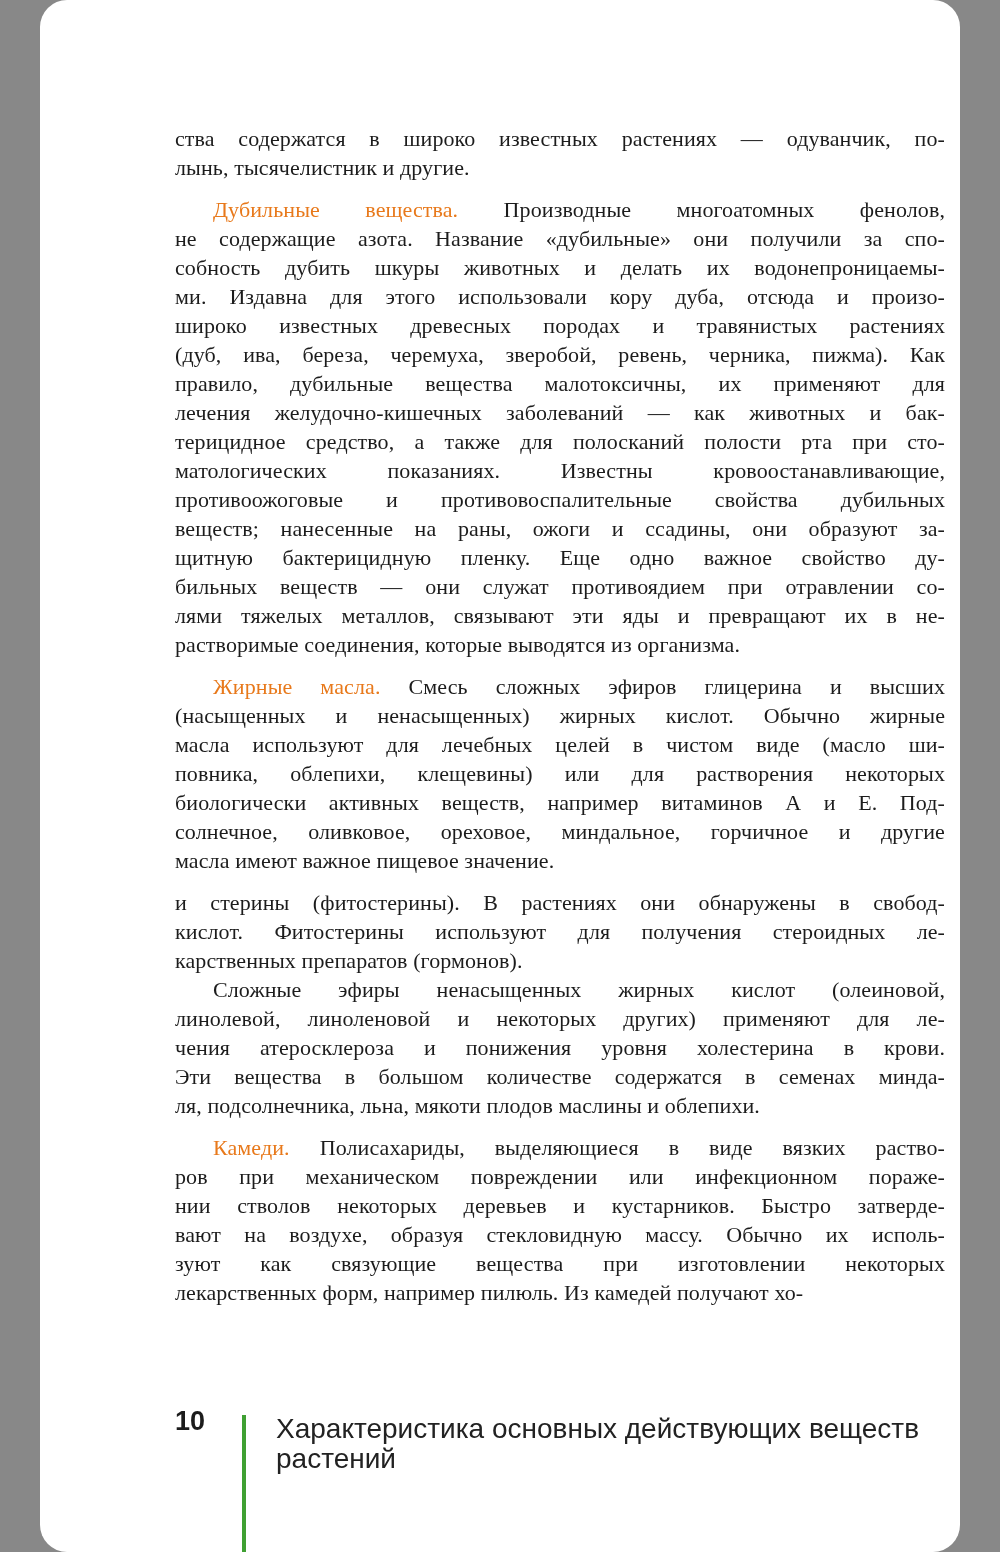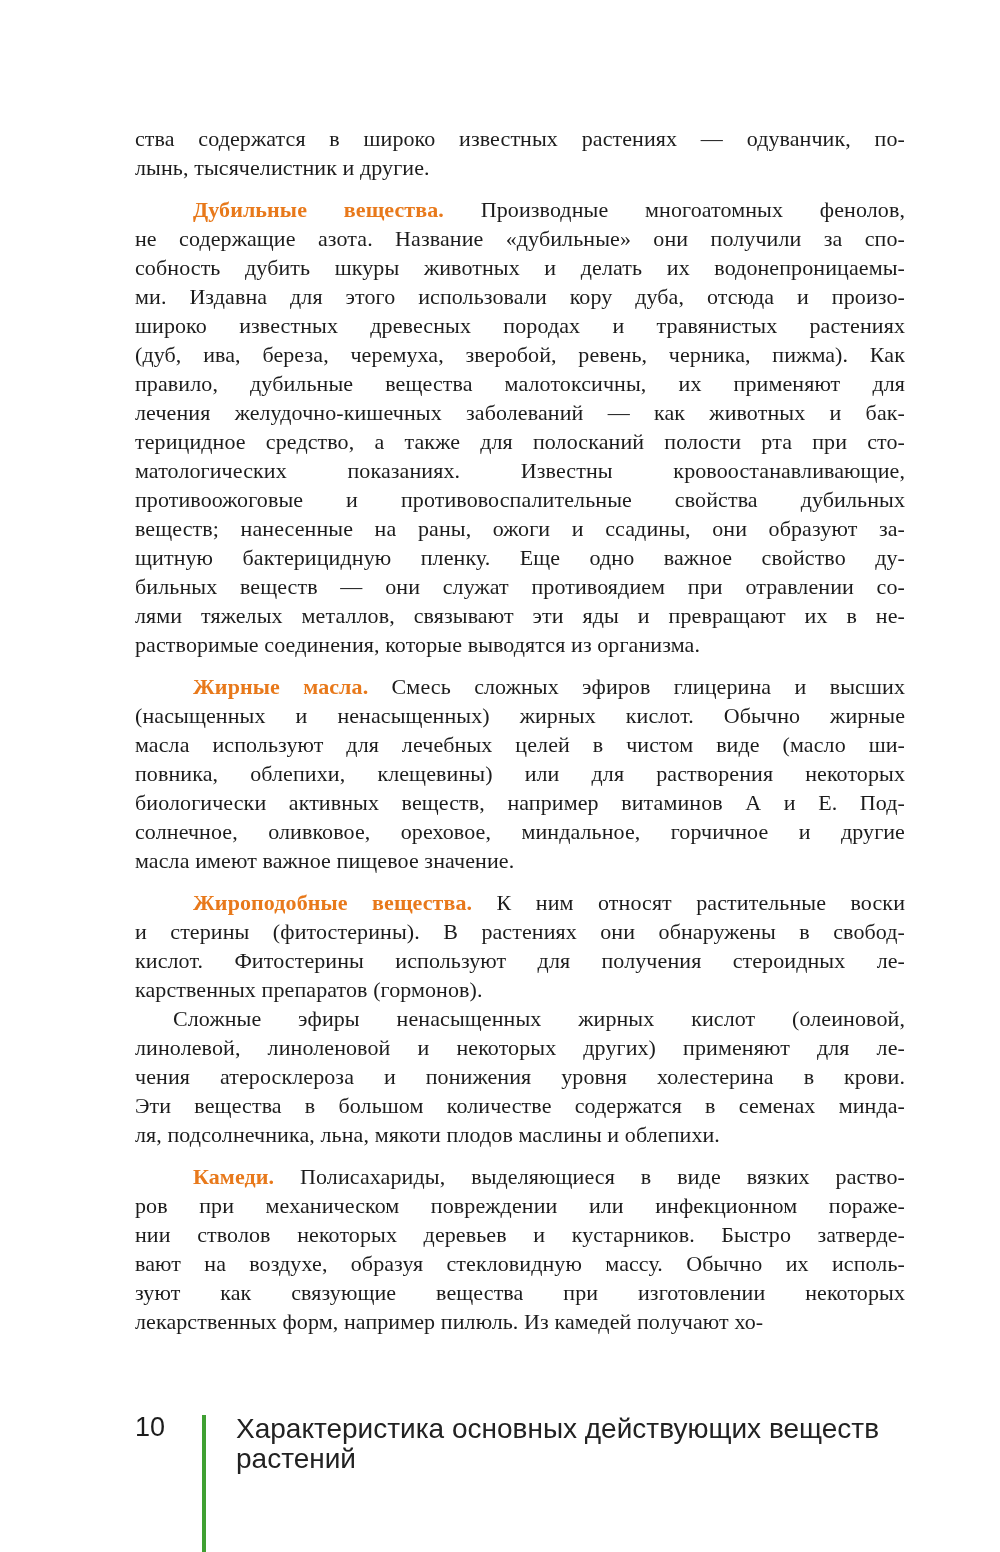--- a/index.html
+++ b/index.html
@@ -6,26 +6,27 @@
     --heading-orange:#E8791B;
     --rule-green:#3FA032;
     --body-text:#1C1C1C;
     --footer-text:#222222;
     --page-bg:#FFFFFF;
   }
   html,body{margin:0;padding:0;}
   body{background:#888;}
   .page{
     position:relative;
-    width:1000px;height:1552px;
+    width:920px;height:1552px;
     background:var(--page-bg);
     margin:0 auto;
     overflow:hidden;
     font-family:"Liberation Serif","DejaVu Serif",serif;
     color:var(--body-text);
+    border-radius:27px;
   }
   .content{
     position:absolute;
     left:135px;top:124px;
     width:770px;
   }
   .para{margin:0;padding:0;}
   .para.spaced{margin-top:13px;}
   .line{
     font-size:22px;
@@ -36,33 +37,32 @@
     letter-spacing:0.1px;
   }
   .line.last{
     text-align-last:left;
   }
   .line.indent{
     text-indent:38px;
   }
   .heading{
     color:var(--heading-orange);
-    font-weight:bold;
-    margin-left:20px;
+    font-weight:normal;
   }
   .footer{
     position:absolute;
     left:0;top:1406px;
     width:1000px;height:146px;
   }
   .pagenum{
     position:absolute;
-    left:135px;top:6px;
+    left:135px;top:0;
     font-family:"Liberation Sans","DejaVu Sans",sans-serif;
-    font-weight:normal;
+    font-weight:bold;
     font-size:27px;
     line-height:30px;
     color:var(--body-text);
   }
   .footer-rule{
     position:absolute;
     left:202px;top:9px;
     width:4px;height:137px;
     background:var(--rule-green);
   }
@@ -105,21 +105,20 @@
       <div class="para spaced">
         <div class="line indent"><span class="heading">Жирные масла.</span> Смесь сложных эфиров глицерина и высших</div>
         <div class="line">(насыщенных и ненасыщенных) жирных кислот. Обычно жирные</div>
         <div class="line">масла используют для лечебных целей в чистом виде (масло ши-</div>
         <div class="line">повника, облепихи, клещевины) или для растворения некоторых</div>
         <div class="line">биологически активных веществ, например витаминов А и Е. Под-</div>
         <div class="line">солнечное, оливковое, ореховое, миндальное, горчичное и другие</div>
         <div class="line last">масла имеют важное пищевое значение.</div>
       </div>
       <div class="para spaced">
-        <div class="line indent"><span class="heading">Жироподобные вещества.</span> К ним относят растительные воски</div>
         <div class="line">и стерины (фитостерины). В растениях они обнаружены в свобод-</div>
         <div class="line">кислот. Фитостерины используют для получения стероидных ле-</div>
         <div class="line last">карственных препаратов (гормонов).</div>
       </div>
       <div class="para">
         <div class="line indent">Сложные эфиры ненасыщенных жирных кислот (олеиновой,</div>
         <div class="line">линолевой, линоленовой и некоторых других) применяют для ле-</div>
         <div class="line">чения атеросклероза и понижения уровня холестерина в крови.</div>
         <div class="line">Эти вещества в большом количестве содержатся в семенах минда-</div>
         <div class="line last">ля, подсолнечника, льна, мякоти плодов маслины и облепихи.</div>

